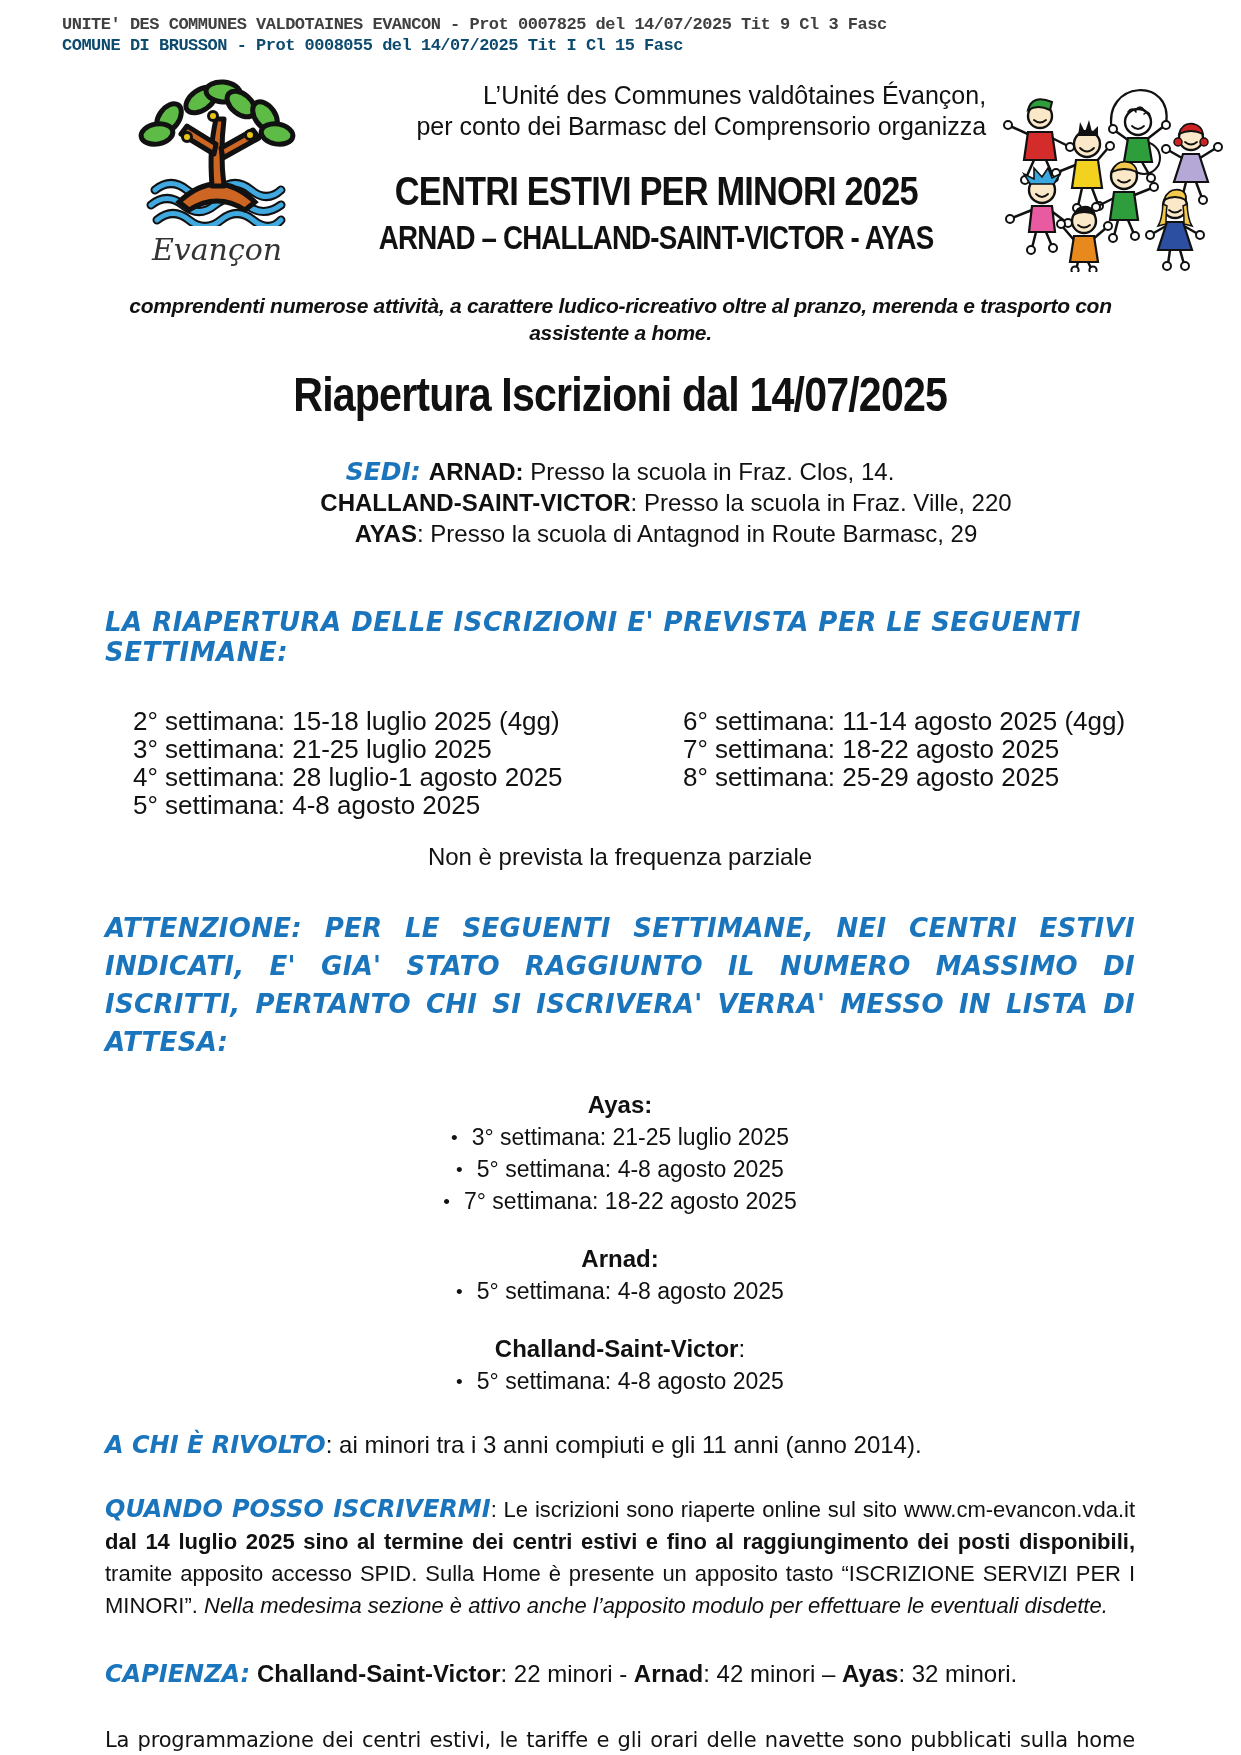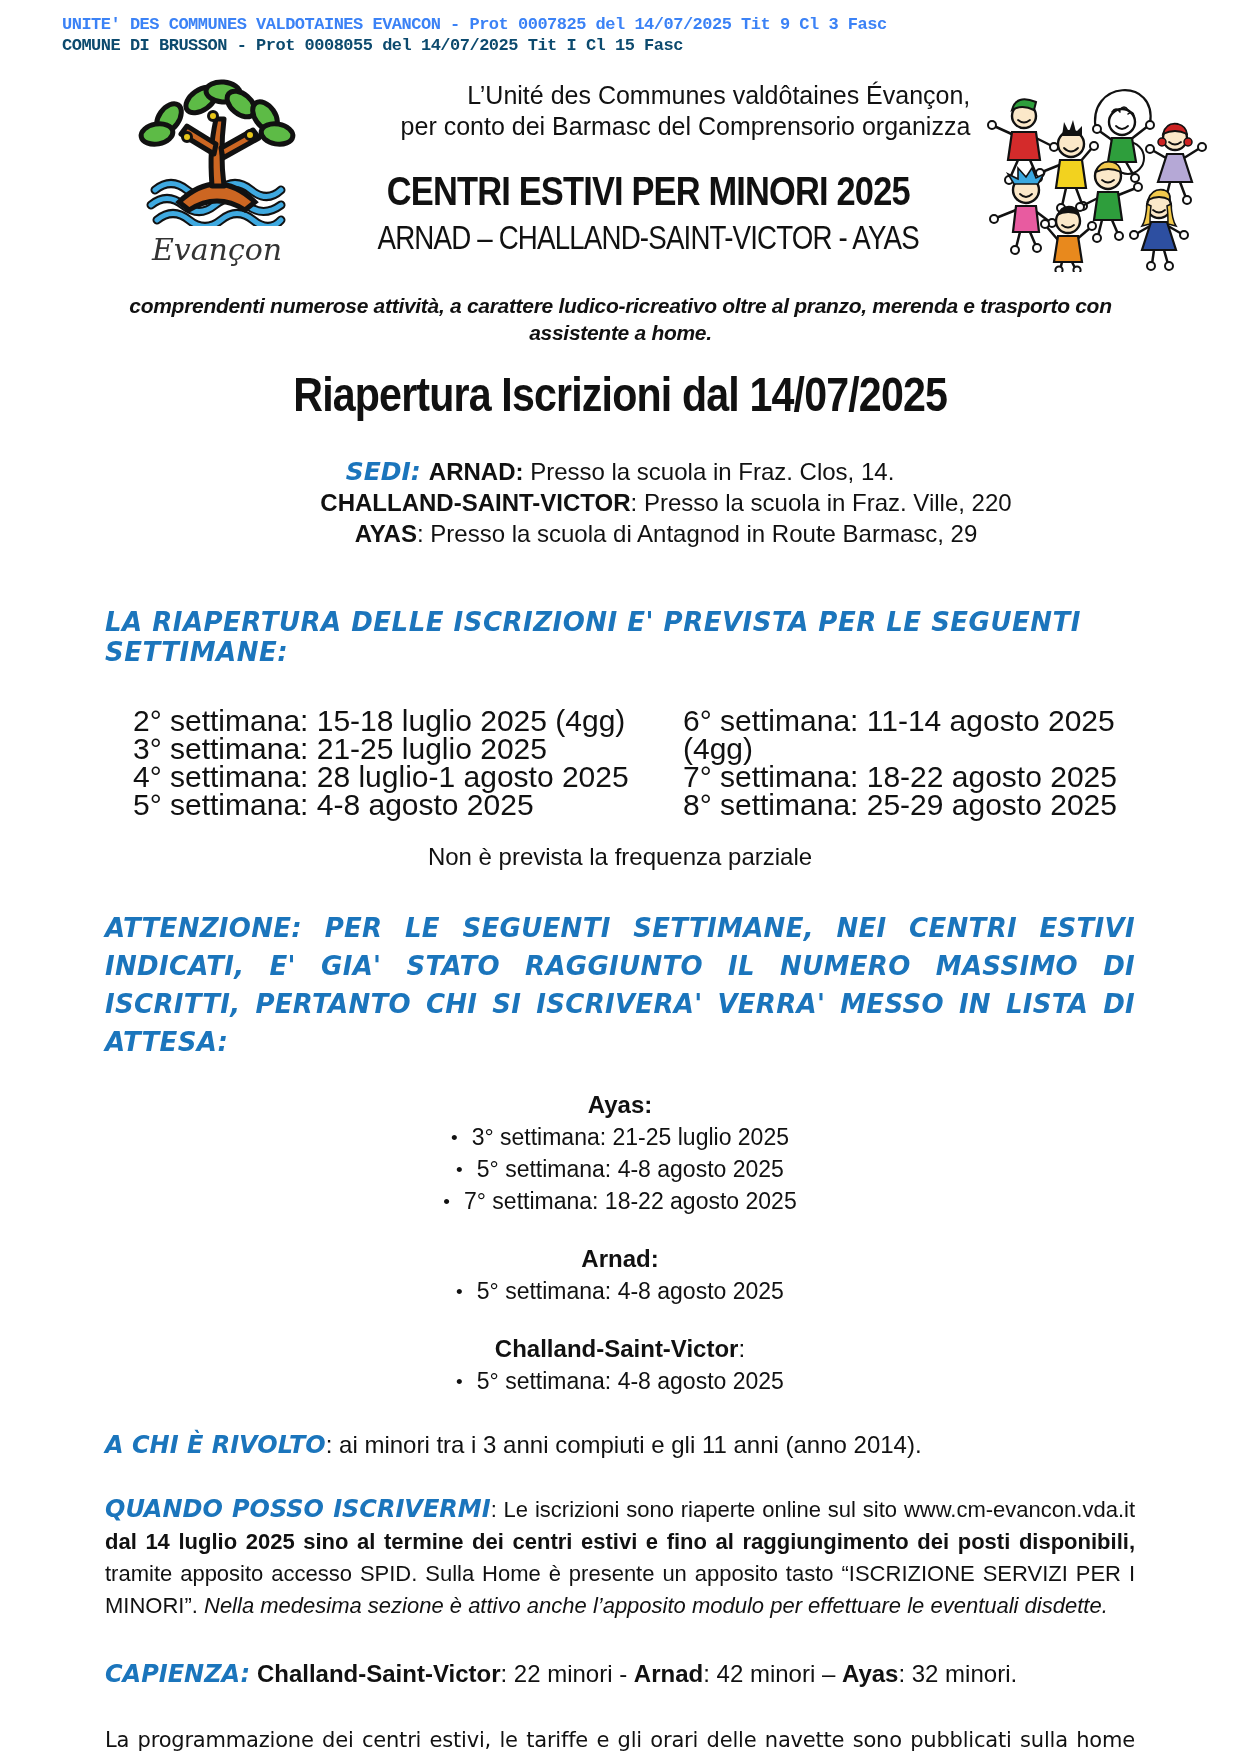--- a/index.html
+++ b/index.html
@@ -4,50 +4,50 @@
 <style>
   * { margin:0; padding:0; box-sizing:border-box; }
   html,body { background:#888; }
   .page {
     position:relative; width:1241px; height:1755px; margin:0 auto;
     background:#ffffff; overflow:hidden;
     font-family:"Liberation Sans", sans-serif; color:#111;
   }
   
   .protocol { padding:14px 0 0 62px; font-family:"Liberation Mono", monospace; font-weight:bold; font-size:17px; line-height:21px; letter-spacing:-0.5px; }
-  .proto-blue { color:#3b82f6; }
+  .proto-blue { color:#404040; }
   .proto-red  { color:#0c4a6e; }
 
   
   .header-row { margin-top:18px; display:flex; align-items:flex-start; padding:0 8px 0 108px; }
   .logo-block { width:218px; flex:none; text-align:center; }
   .logo-caption { font-family:"DejaVu Serif", serif; font-style:italic; font-size:30px; color:#333; margin-top:2px; }
   .header-center { flex:1; padding-top:6px; text-align:center; }
   .org-line { font-size:25px; line-height:31px;text-align:right; }
   .main-heading { margin-top:26px; font-size:41px; font-weight:bold; letter-spacing:-1px; }
-  .sub-heading  { margin-top:4px; font-size:33px; font-weight:normal; letter-spacing:-1px; }
+  .sub-heading  { margin-top:4px; font-size:33px; font-weight:bold; letter-spacing:-1px; }
   .condensed { display:inline-block; transform:scaleX(0.84); transform-origin:center; white-space:nowrap; }
   .clipart-block { width:288px; flex:none; padding-top:2px; }
 
   .description { margin-top:16px; text-align:center; font-size:21px; line-height:27px; font-style:italic; font-weight:600; letter-spacing:-0.3px; }
 
   .doc-title { margin-top:20px; text-align:center; font-size:49px; font-weight:bold; letter-spacing:-1px; }
 
   .content { padding:0 106px 0 105px; }
 
   
   .comic { font-family:"DejaVu Sans", sans-serif; font-weight:bold; font-style:italic; color:#1b75bc; }
 
   .sedi { margin-top:34px; font-size:24px; line-height:31px;text-align:center; }
   .sedi-label { font-size:25px; margin-right:8px; }
   .sedi-indent { padding-left:92px; }
   b, .b { font-weight:bold; }
 
   .weeks-heading { margin-top:58px; font-size:26px; letter-spacing:0.5px; }
-  .weeks-cols { margin-top:40px; display:flex; font-size:30px; line-height:28px; }
+  .weeks-cols { margin-top:40px; display:flex; font-size:26px; line-height:28px; }
   .weeks-col-left  { margin-left:28px; width:550px; flex:none; }
   .weeks-col-right { flex:1; }
 
   .note-center { margin-top:24px; text-align:center; font-size:24px; }
 
   .warning { margin-top:38px; font-size:26px; line-height:38px; text-align:justify; word-spacing:5px; letter-spacing:0.3px; }
 
   .group { margin-top:30px; }
   .group-title { text-align:center; font-size:24px; font-weight:bold; }
   .group-title .colon-reg { font-weight:normal; }

